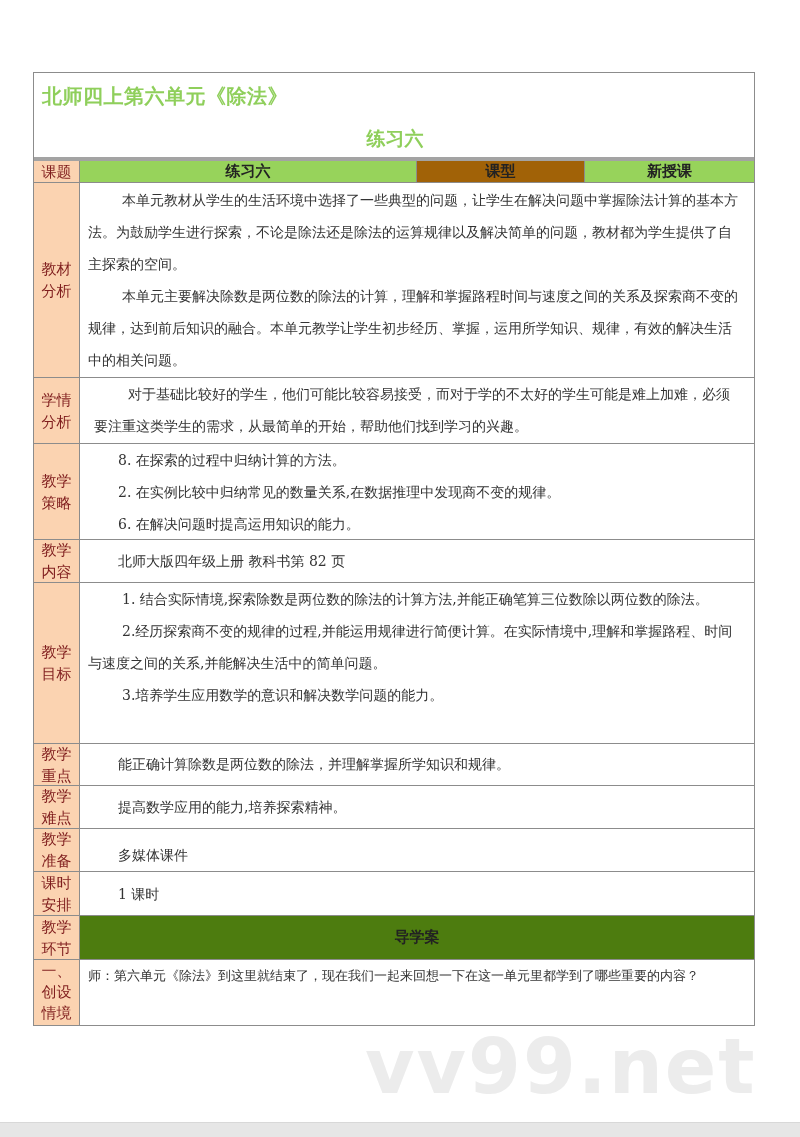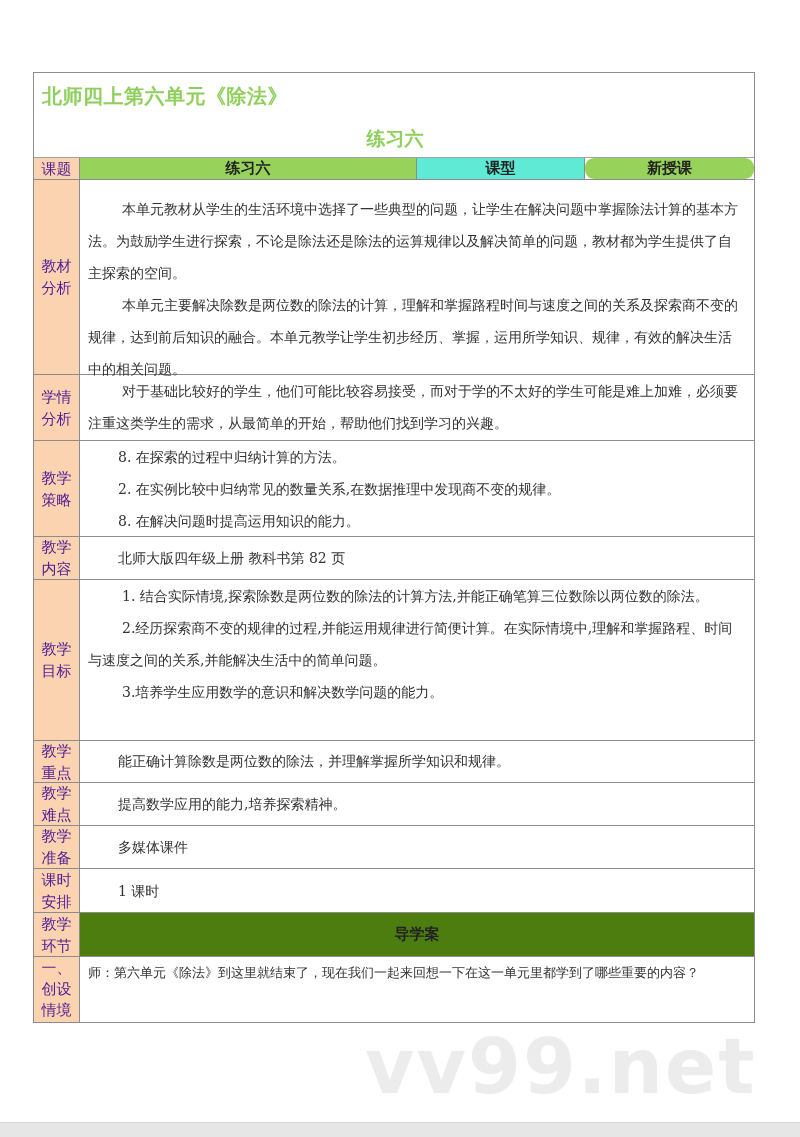--- a/index.html
+++ b/index.html
@@ -1,39 +1,39 @@
 <!DOCTYPE html>
 <html><head>
 <meta charset="utf-8">
 <style>
   html, body { margin:0; padding:0; }
   body { width:800px; height:1137px; background:#ffffff; position:relative; overflow:hidden;
          font-family:"DejaVu Serif", "Liberation Serif", serif; color:#333; }
   .page-bottom { position:absolute; left:0; top:1122px; width:800px; height:15px; background:#e6e6e6; border-top:1px solid #d8d8d8; }
   .doc { position:absolute; left:33px; top:72px; width:722px; border:1px solid #8c8c8c; box-sizing:border-box; background:#fff; }
-  .title-block { height:84px; position:relative; border-bottom:1px solid #a3a3a3; }
+  .title-block { height:84px; position:relative; border-bottom:4px solid #a3a3a3; }
   .doc-title { position:absolute; left:8px; top:10px; font-family:"DejaVu Sans","Liberation Sans",sans-serif;
                font-size:20px; font-weight:bold; color:#8fcf5b; letter-spacing:0.5px; }
   .doc-subtitle { position:absolute; left:0; width:722px; top:53px; text-align:center; font-family:"DejaVu Sans","Liberation Sans",sans-serif;
                   font-size:19px; font-weight:bold; color:#8fcf5b; padding-left:0; }
   .row { display:flex; border-bottom:1px solid #8c8c8c; box-sizing:border-box; }
   .row:last-child { border-bottom:none; }
   .label { width:46px; flex:0 0 46px; background:#fbd3b1; border-right:1px solid #8c8c8c; box-sizing:border-box;
            display:flex; align-items:center; justify-content:center; text-align:center;
-           font-family:"DejaVu Sans","Liberation Sans",sans-serif; font-size:15px; line-height:22px; color:#4c1d95; }
+           font-family:"DejaVu Sans","Liberation Sans",sans-serif; font-size:15px; line-height:22px; color:#7f1d1d; }
   .content { flex:1; padding:0 12px 0 8px; font-size:14px; line-height:32px; color:#333; box-sizing:border-box; }
   .content p { margin:0; }
   .indent { text-indent:34px; }
   .li { padding-left:30px; }
   .hdr-row { height:22px; }
   .hdr-cell { display:flex; align-items:center; justify-content:center; font-family:"DejaVu Sans","Liberation Sans",sans-serif;
               font-size:15px; font-weight:bold; color:#222; border-right:1px solid #8c8c8c; box-sizing:border-box; }
-  .hdr-cell:last-child { border-right:none;border-radius:9px; }
+  .hdr-cell:last-child { border-right:none; }
   .green { background:#97d35b; }
-  .lightgreen { background:#5eead4; }
+  .lightgreen { background:#a16207; }
   .guide-row { height:44px; }
   .guide-cell { flex:1; background:#4d7c0f; display:flex; align-items:center; justify-content:center;
                 font-family:"DejaVu Sans","Liberation Sans",sans-serif; font-size:15px; font-weight:bold; color:#222; }
   .watermark { position:absolute; left:365px; top:990px; font-family:"DejaVu Sans","Liberation Sans",sans-serif; font-size:76px;
                font-weight:bold; color:rgba(200,200,200,0.35); letter-spacing:2px; pointer-events:none;margin-top:32px; }
   .small { font-size:13px; }
 </style>
 </head>
 <body>
 
@@ -47,43 +47,43 @@
     <div class="label">课题</div>
     <div class="hdr-cell green" style="width:337px;">练习六</div>
     <div class="hdr-cell lightgreen" style="width:168px;">课型</div>
     <div class="hdr-cell green" style="flex:1;">新授课</div>
   </div>
 
   <div class="row" style="height:195px;">
     <div class="label">
       <div><span>教材</span><br><span>分析</span></div>
     </div>
-    <div class="content" style="padding-top:13px;">
+    <div class="content" style="padding-top:1px;">
       <p class="indent">本单元教材从学生的生活环境中选择了一些典型的问题，让学生在解决问题中掌握除法计算的基本方法。为鼓励学生进行探索，不论是除法还是除法的运算规律以及解决简单的问题，教材都为学生提供了自主探索的空间。</p>
       <p class="indent">本单元主要解决除数是两位数的除法的计算，理解和掌握路程时间与速度之间的关系及探索商不变的规律，达到前后知识的融合。本单元教学让学生初步经历、掌握，运用所学知识、规律，有效的解决生活中的相关问题。</p>
     </div>
   </div>
 
-  <div class="row" style="height:66px;">
+  <div class="row" style="height:66px;gap:6px;">
     <div class="label">
       <div><span>学情</span><br><span>分析</span></div>
     </div>
     <div class="content">
       <p class="indent">对于基础比较好的学生，他们可能比较容易接受，而对于学的不太好的学生可能是难上加难，必须要注重这类学生的需求，从最简单的开始，帮助他们找到学习的兴趣。</p>
     </div>
   </div>
 
   <div class="row" style="height:96px;">
     <div class="label">
       <div><span>教学</span><br><span>策略</span></div>
     </div>
     <div class="content">
       <p class="li">8.  在探索的过程中归纳计算的方法。</p>
       <p class="li">2.  在实例比较中归纳常见的数量关系,在数据推理中发现商不变的规律。</p>
-      <p class="li">8.  在解决问题时提高运用知识的能力。</p>
+      <p class="li">6.  在解决问题时提高运用知识的能力。</p>
     </div>
   </div>
 
   <div class="row" style="height:43px;">
     <div class="label">
       <div><span>教学</span><br><span>内容</span></div>
     </div>
     <div class="content" style="display:flex;align-items:center;">
       <p class="li">北师大版四年级上册  教科书第 82 页</p>
     </div>
@@ -115,21 +115,21 @@
     </div>
     <div class="content" style="display:flex;align-items:center;">
       <p class="li">提高数学应用的能力,培养探索精神。</p>
     </div>
   </div>
 
   <div class="row" style="height:43px;">
     <div class="label">
       <div><span>教学</span><br><span>准备</span></div>
     </div>
-    <div class="content" style="display:flex;align-items:center;">
+    <div class="content" style="display:flex;align-items:flex-end;">
       <p class="li">多媒体课件</p>
     </div>
   </div>
 
   <div class="row" style="height:44px;">
     <div class="label">
       <div><span>课时</span><br><span>安排</span></div>
     </div>
     <div class="content" style="display:flex;align-items:center;">
       <p class="li">1 课时</p>

